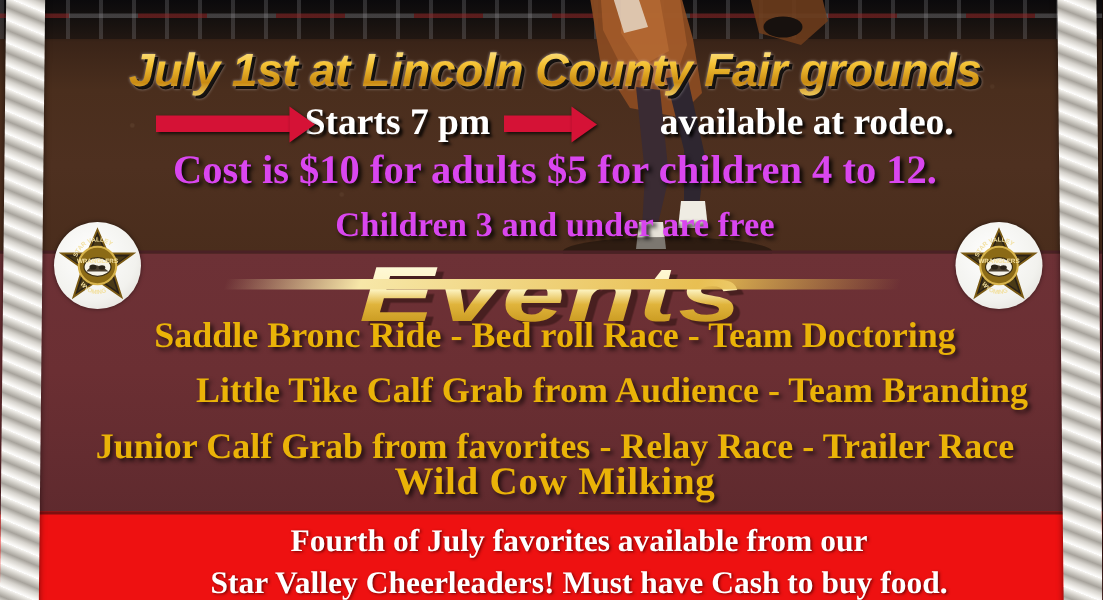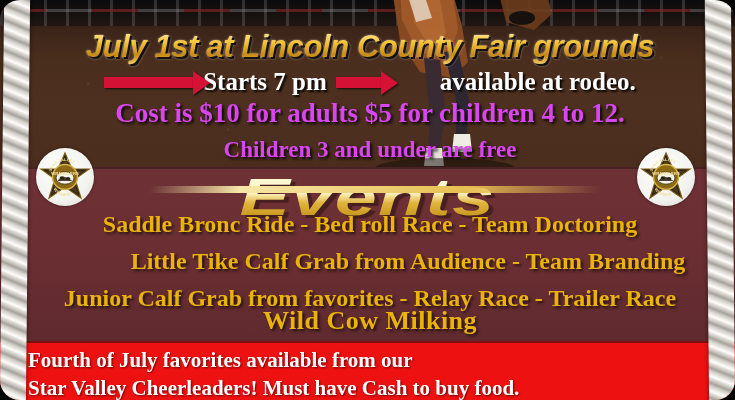--- a/index.html
+++ b/index.html
@@ -2,21 +2,20 @@
 <html><head>
 <meta charset="utf-8">
 <style>
   html,body{margin:0;padding:0;background:#000;}
   #poster{
     position:relative;
     width:735px;height:400px;
     overflow:hidden;
     font-family:"Liberation Serif", serif;
     background:#241510;
-    border-radius:20px;
   }
 
   
   .photo-band{
     position:absolute;left:0;top:0;width:735px;height:170px;
     background:
       
       radial-gradient(ellipse 320px 60px at 55% 150%, rgba(120,80,50,.55), rgba(0,0,0,0) 70%),
       linear-gradient(to bottom,
         #120d0b 0px, #160f0c 16px,
@@ -166,21 +165,21 @@
     font-size:24px;
     text-shadow:2px 2px 3px rgba(0,0,0,.65);
     white-space:nowrap;
   }
   .ev1{top:211px;}
   .ev2{top:248px;padding-left:38px;}
   .ev3{top:285px;}
   .ev4{top:306px;font-size:26px;letter-spacing:.5px;}
 
   .foot-line{
-    position:absolute;left:28px;width:684px;
+    position:absolute;left:44px;width:684px;text-align:center;
     font-family:"Liberation Serif", serif;
     font-weight:bold;color:#ffffff;
     font-size:21px;
     text-shadow:1px 1px 2px rgba(90,0,0,.85);
     white-space:nowrap;
   }
   .f1{top:348px;}
   .f2{top:376px;}
 </style>
 </head>

